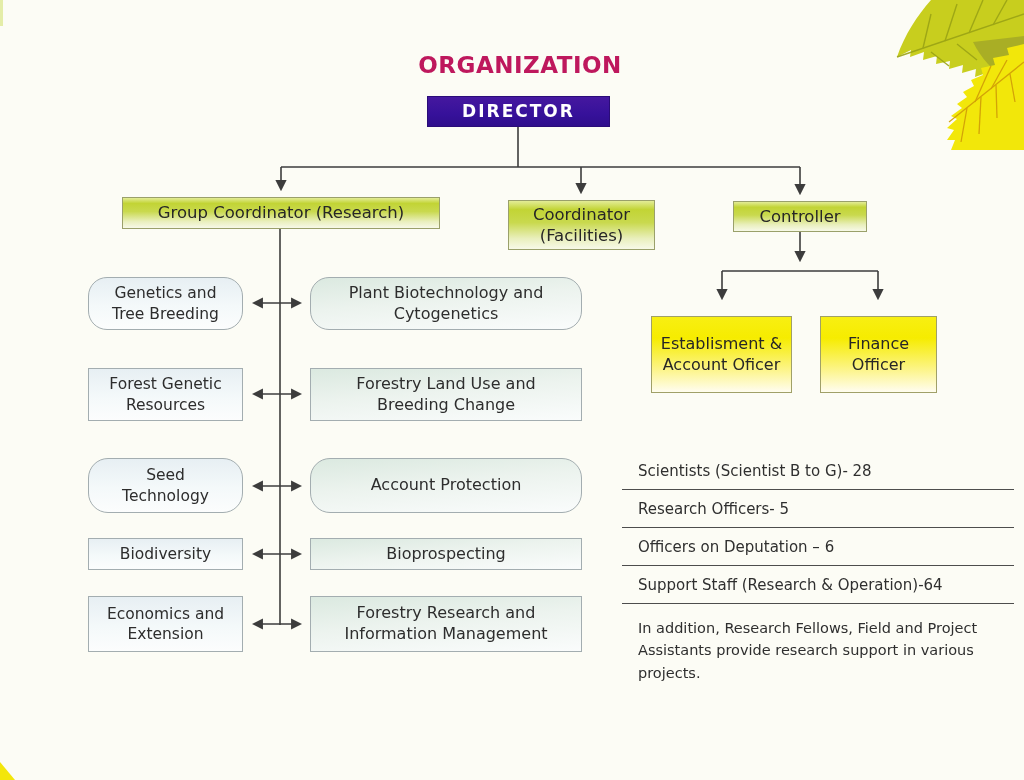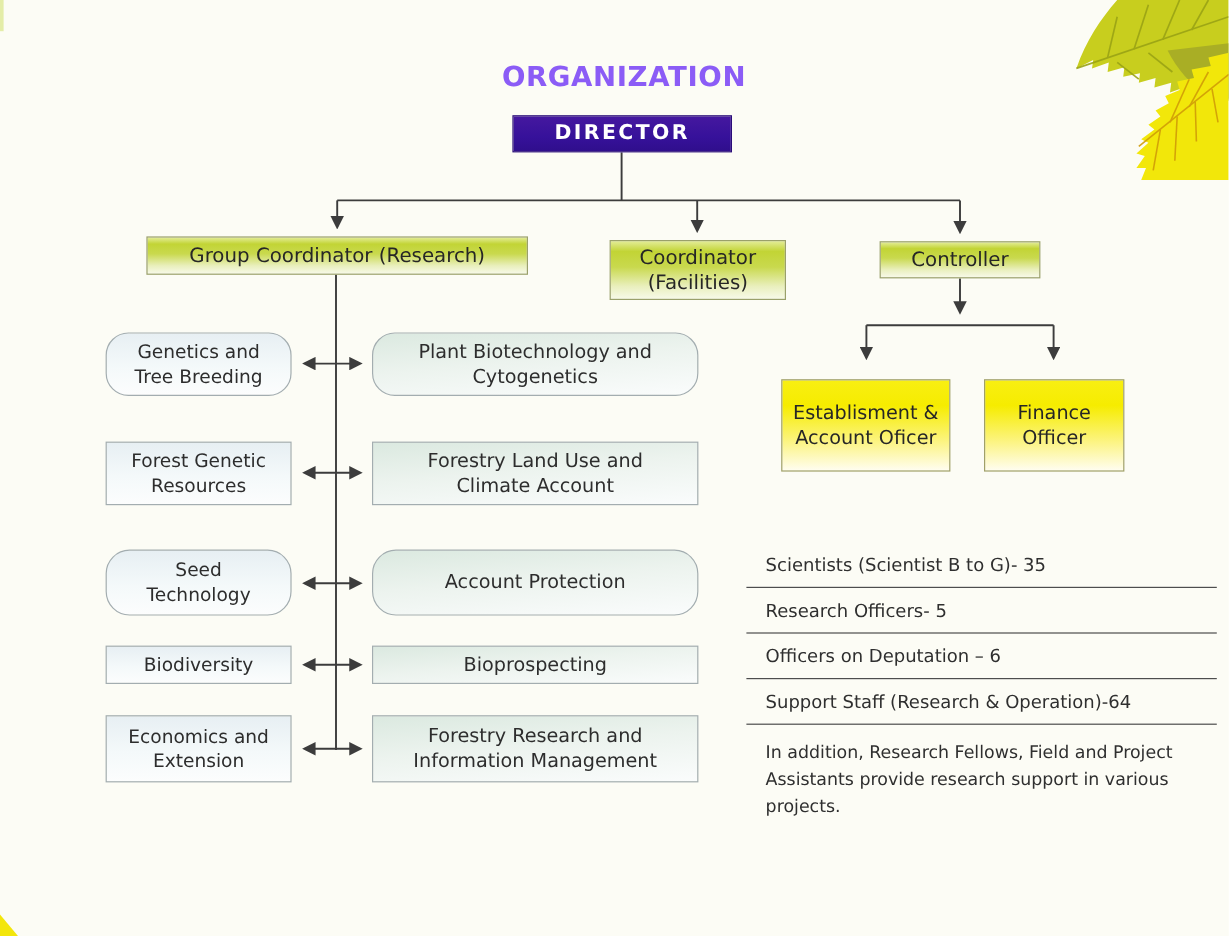--- a/index.html
+++ b/index.html
@@ -8,21 +8,21 @@
     width:1024px;height:780px;
     background:#fcfcf5;
     font-family:"DejaVu Sans","Liberation Sans",sans-serif;
     color:#2d2d2d;
     overflow:hidden;
   }
   .connectors{position:absolute;left:0;top:0;pointer-events:none;}
   .page-title{
     position:absolute;left:330px;top:52px;width:380px;
     text-align:center;font-size:23px;font-weight:bold;
-    color:#8b5cf6;letter-spacing:.5px;
+    color:#be185d;letter-spacing:.5px;
   }
   .box{
     position:absolute;display:flex;align-items:center;justify-content:center;
     text-align:center;line-height:1.3;box-sizing:border-box;
   }
   .box span{display:inline-block;margin:0 auto;}
   .director{
     left:427px;top:96px;width:183px;height:31px;
     background:linear-gradient(180deg,#45189f,#36119a 60%,#2f0e8c);
     border:1px solid #2a0c78;
@@ -144,41 +144,41 @@
     <span>Biodiversity</span>
   </div>
   <div class="box lightblue lcol r5">
     <span style="max-width:118px;">Economics and Extension</span>
   </div>
 
   <div class="box lightgreen rcol r1">
     <span style="max-width:232px;">Plant Biotechnology and Cytogenetics</span>
   </div>
   <div class="box lightgreen rcol r2">
-    <span style="max-width:182px;">Forestry Land Use and Climate Account</span>
+    <span style="max-width:182px;">Forestry Land Use and Breeding Change</span>
   </div>
   <div class="box lightgreen rcol r3">
     <span>Account Protection</span>
   </div>
   <div class="box lightgreen rcol r5">
     <span style="max-width:235px;">Forestry Research and Information Management</span>
   </div>
   <div class="box lightgreen rcol r4">
     <span>Bioprospecting</span>
   </div>
 
   <div class="box yellow y1">
     <span style="max-width:124px;">Establisment &amp; Account Oficer</span>
   </div>
   <div class="box yellow y2">
     <span style="max-width:84px;">Finance Officer</span>
   </div>
 
   <div class="hr-section">
-    <div class="hr-item">Scientists (Scientist B to G)- 35</div>
+    <div class="hr-item">Scientists (Scientist B to G)- 28</div>
     <div class="hr-item">Research Officers- 5</div>
     <div class="hr-item">Officers on Deputation – 6</div>
     <div class="hr-item">Support Staff (Research &amp; Operation)-64</div>
     <div class="hr-note">In addition, Research Fellows, Field and Project Assistants provide research support in various projects.</div>
   </div>
 
   <svg class="leaves" width="145" height="150" viewBox="0 0 145 150">
     <path fill="#c8ce1e" d="M18,57 L32,50 31,57 45,52 44,60 58,56 57,64 71,61 70,69 84,65 83,73 97,69 96,77 110,72 109,80 123,75 122,83 136,77 135,85 145,82 L145,0 L52,0 C38,16 26,34 18,57 Z"></path>
     <path fill="#a9ae25" d="M94,42 C102,58 114,72 130,80 L145,84 L145,36 Z"></path>
     <g stroke="#9aa315" stroke-width="1.4" fill="none" opacity="0.9">

